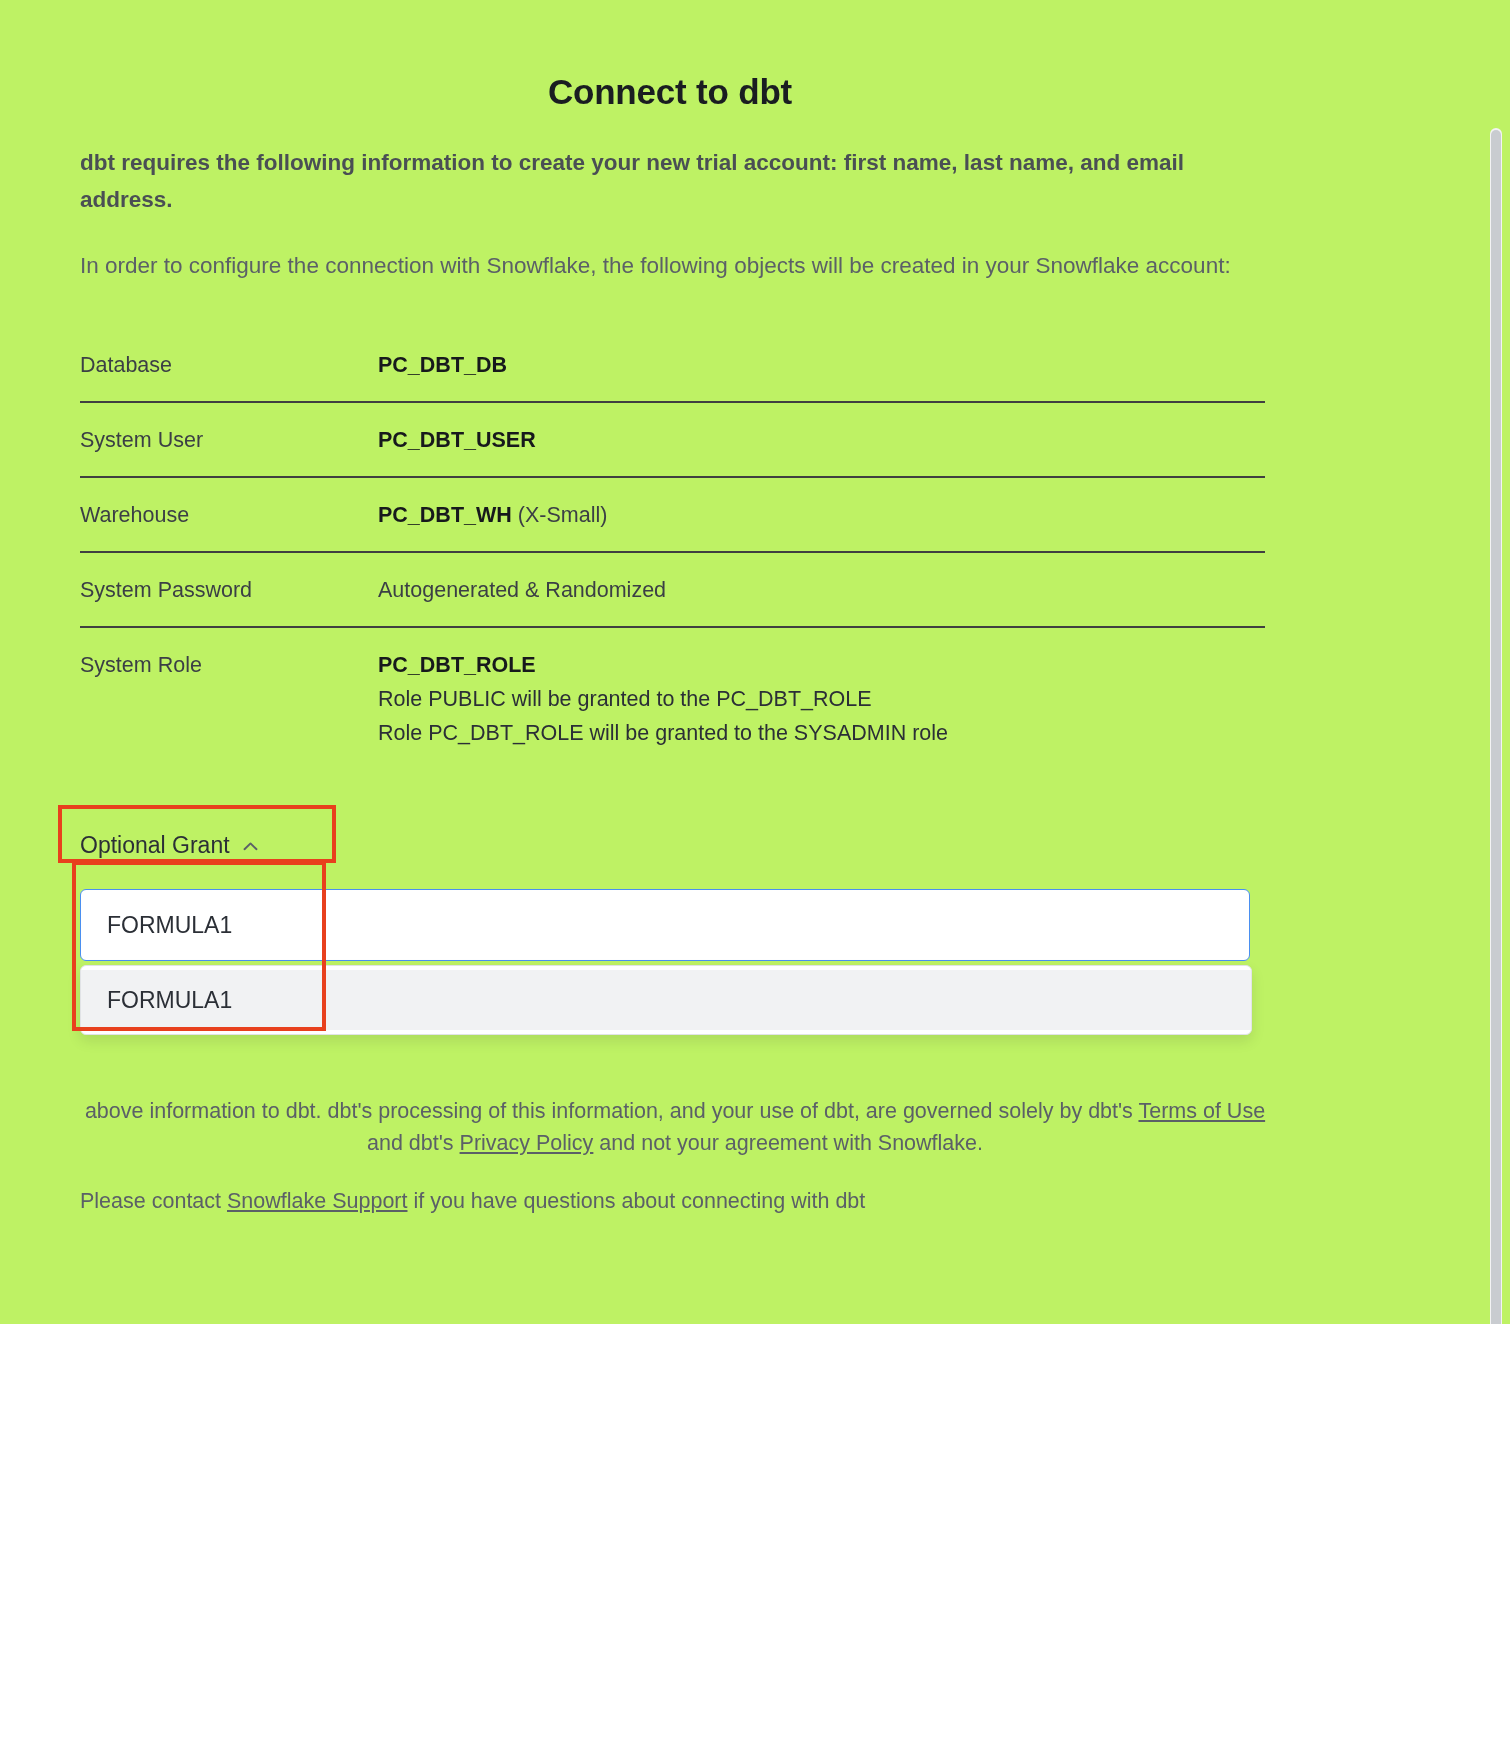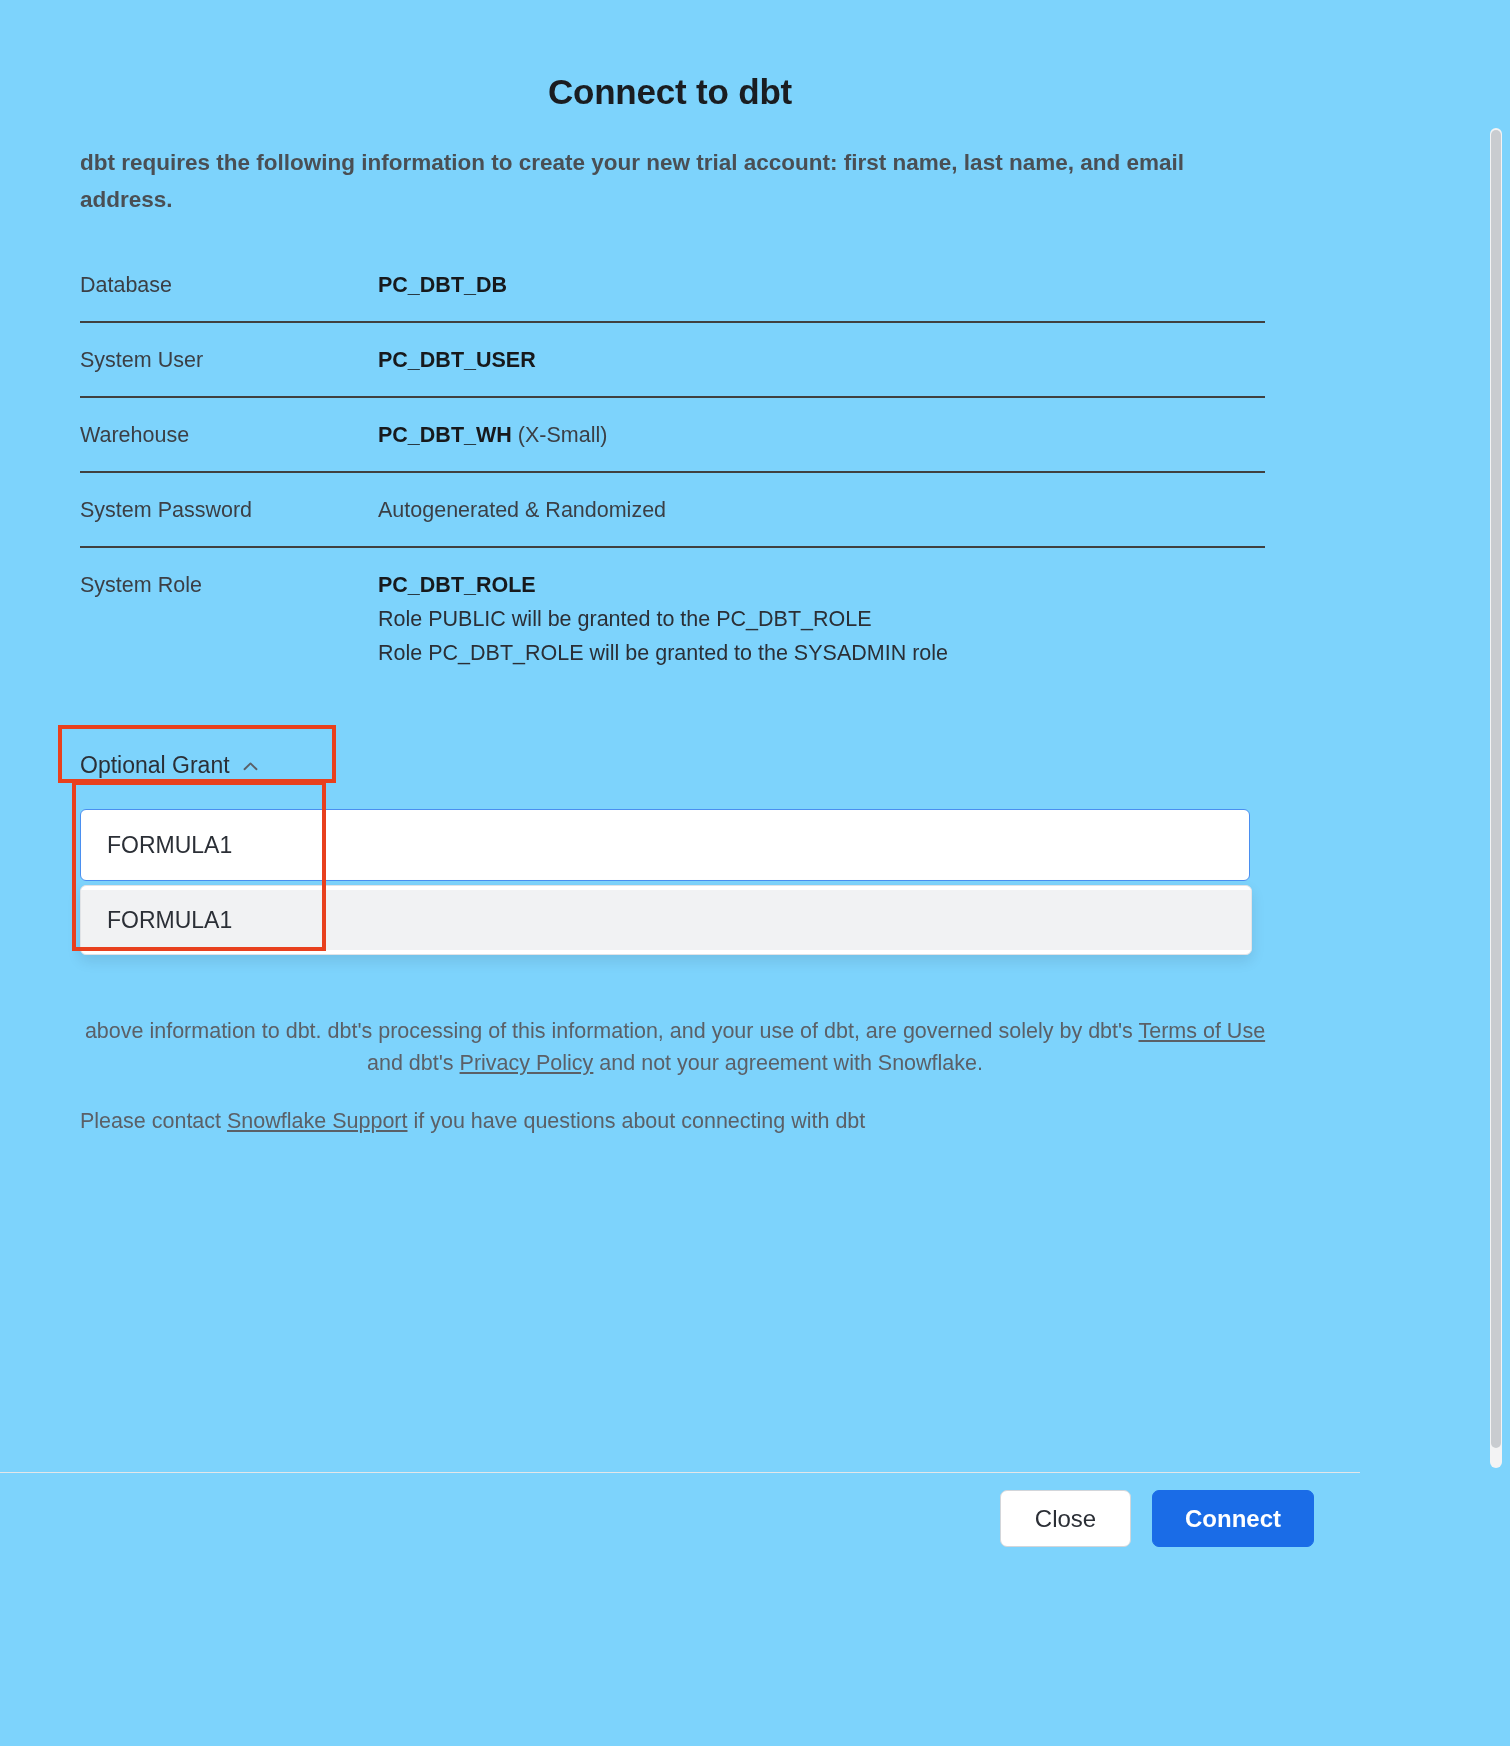--- a/index.html
+++ b/index.html
@@ -5,22 +5,22 @@
   html, body {
     margin: 0;
     padding: 0;
     background: #ffffff;
     font-family: "Liberation Sans", sans-serif;
     -webkit-font-smoothing: antialiased;
   }
   #page {
     position: relative;
     width: 1510px;
-    height: 1746px;
-    background: #7dd3fc;
+    height: 1324px;
+    background: #bef264;
     overflow: hidden;
     text-decoration: underline;
   }
 
   
   .dialog-title {
     position: absolute;
     top: 72px;
     left: 0;
     width: 1340px;
@@ -292,20 +292,21 @@
 <body>
 
 <div id="page">
 
   <div class="dialog-title">Connect to dbt</div>
 
   <div class="body-area">
     <div class="content">
 
       <p class="lead">dbt requires the following information to create your new trial account: first name, last name, and email address.</p>
+      <p class="intro">In order to configure the connection with Snowflake, the following objects will be created in your Snowflake account:</p>
 
       <table class="info">
         <tbody>
             <tr>
           <td class="label">Database</td>
           <td class="value"><b>PC_DBT_DB</b><span></span></td>
         </tr>
         <tr>
           <td class="label">System User</td>
           <td class="value"><b>PC_DBT_USER</b><span></span></td>

